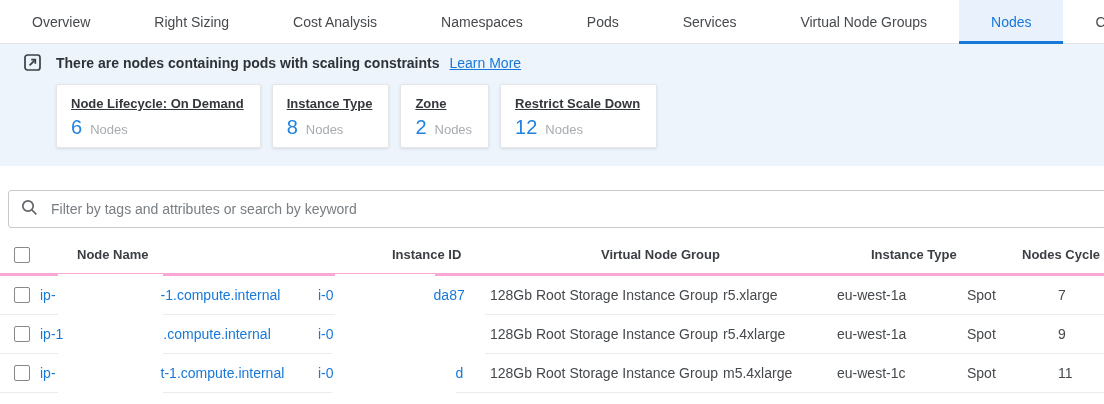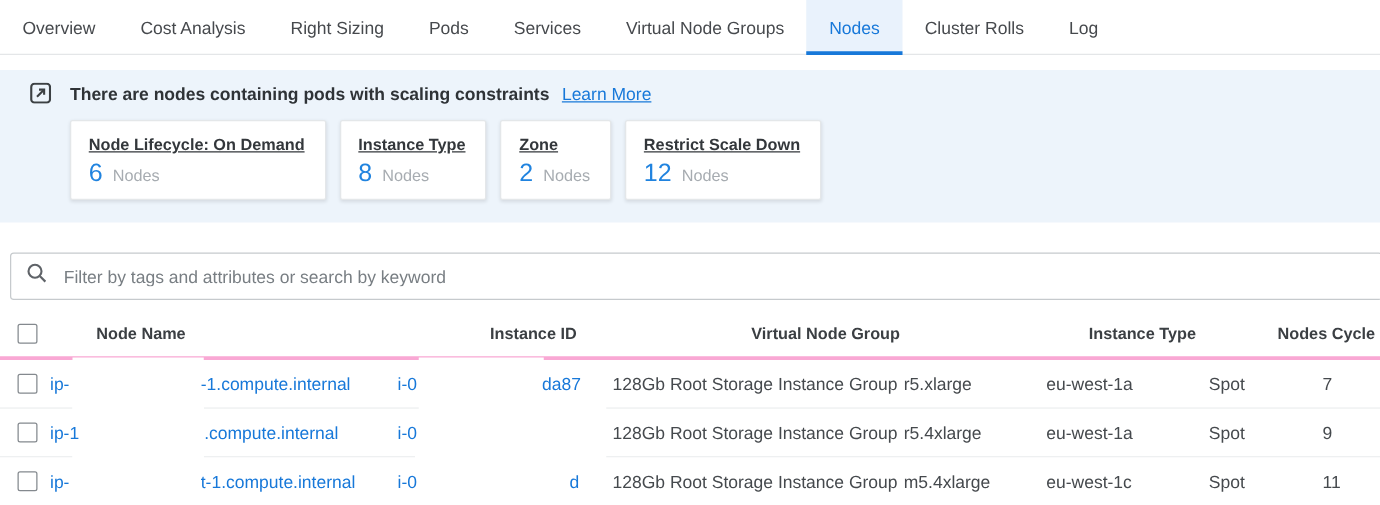--- a/index.html
+++ b/index.html
@@ -7,25 +7,25 @@
   }
   *{box-sizing:border-box;}
   html,body{margin:0;padding:0;}
   body{
     width:1104px;height:404px;overflow:hidden;position:relative;
     background:#fff;color:#45494d;
     font-family:"Liberation Sans", sans-serif;
   }
   
   .tabbar{height:44px;display:flex;align-items:stretch;border-bottom:1px solid #e4e6e8;background:#fff;}
-  .tab{position:relative;display:flex;align-items:center;padding:0 18px;font-size:14px;color:#46494d;white-space:nowrap;cursor:pointer;}
+  .tab{position:relative;display:flex;align-items:center;padding:0 32px;font-size:14px;color:#46494d;white-space:nowrap;cursor:pointer;}
   .tab.active{background:#e9f2fc;color:var(--accent);}
   .tab.active::after{content:"";position:absolute;left:0;right:0;bottom:-1px;height:3px;background:var(--accent);}
   
-  .banner{margin-top:12px;height:122px;background:var(--banner-bg);position:relative;}
+  .banner{height:122px;background:var(--banner-bg);position:relative;}
   .banner-head{display:flex;align-items:center;padding:10px 0 0 24px;}
   .banner-icon{width:17px;height:17px;flex:0 0 auto;}
   .banner-msg{margin-left:15px;font-size:14px;font-weight:bold;color:#2f3337;}
   .banner-link{margin-left:10px;font-size:14px;color:var(--link);text-decoration:underline;cursor:pointer;}
   .cards{position:absolute;left:56px;top:40px;display:flex;gap:11px;}
   .card{background:#fff;border:1px solid #e4e7e9;border-radius:2px;box-shadow:0 1px 3px rgba(0,0,0,.10);
         height:64px;padding:11px 16px 0 14px;white-space:nowrap;cursor:pointer;}
   .card-title{font-size:13px;font-weight:bold;color:#33373b;text-decoration:underline;}
   .card-line{margin-top:5px;display:flex;align-items:baseline;}
   .card-count{font-size:20px;color:#2083df;}
@@ -54,22 +54,23 @@
   .patch{position:absolute;top:-2px;bottom:-2px;background:#fff;z-index:1;}
   .r0 .p-n{left:58px;width:105px;} .r0 .p-i{left:335px;width:100px;}
   .r1 .p-n{left:58px;width:105px;} .r1 .p-i{left:337px;width:148px;}
   .r2 .p-n{left:58px;width:105px;} .r2 .p-i{left:332px;width:124px;}
 </style>
 </head>
 <body>
 
 <nav class="tabbar">
   <div class="tab">Overview</div>
+  <div class="tab">Right Sizing</div>
   <div class="tab">Cost Analysis</div>
-  <div class="tab">Right Sizing</div>
+  <div class="tab">Namespaces</div>
   <div class="tab">Pods</div>
   <div class="tab">Services</div>
   <div class="tab">Virtual Node Groups</div>
   <div class="tab active">Nodes</div>
   <div class="tab">Cluster Rolls</div>
   <div class="tab">Log</div>
 </nav>
 
 <section class="banner">
   <div class="banner-head">

